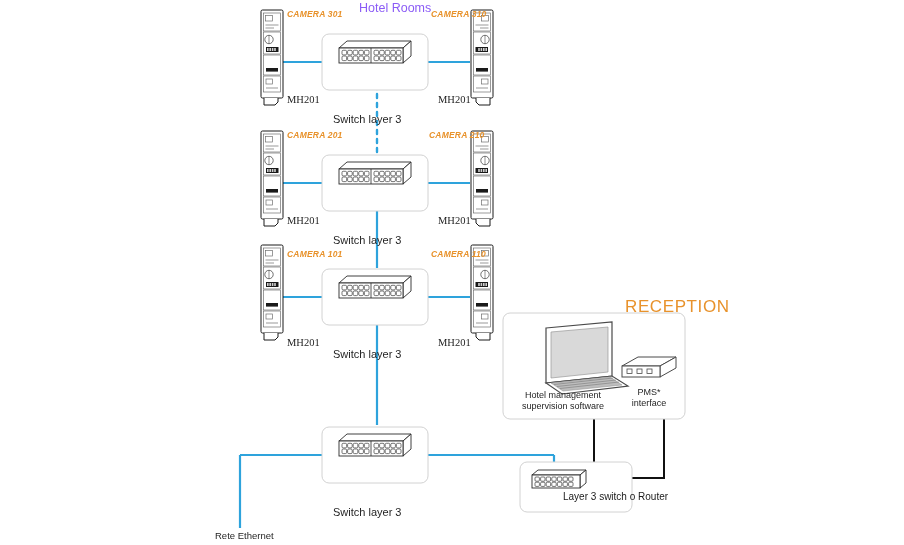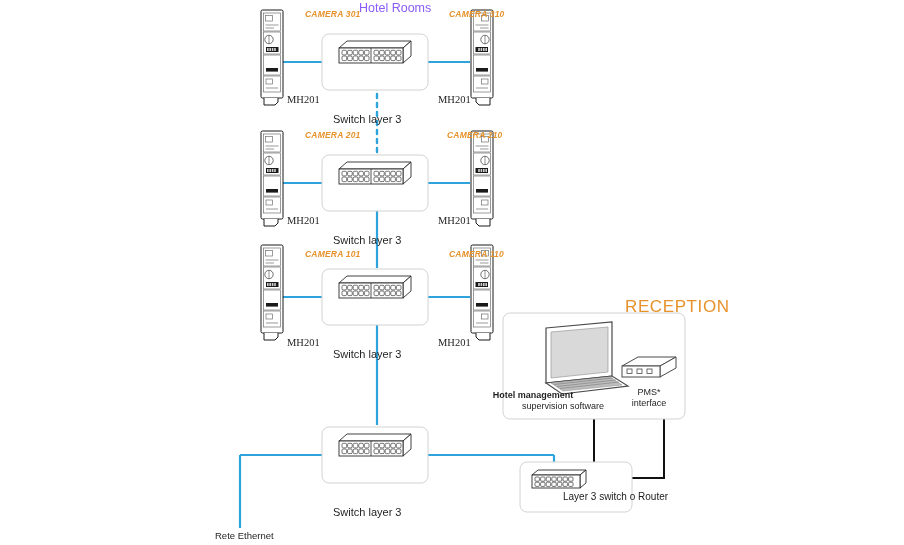--- a/index.html
+++ b/index.html
@@ -2,21 +2,21 @@
 <html><head>
 <meta charset="utf-8">
 <style>
   html,body{margin:0;padding:0;background:#ffffff;}
   body{width:904px;height:545px;position:relative;overflow:hidden;
        font-family:"Liberation Sans","DejaVu Sans",sans-serif;color:#1a1a1a;}
   .stage{position:absolute;left:0;top:0;width:904px;height:545px;}
   svg.layer{position:absolute;left:0;top:0;width:904px;height:545px;}
   .lbl{position:absolute;white-space:nowrap;}
   .title{font-size:12.5px;color:#8b5cf6;}
-  .cam{font-size:8.5px;font-style:italic;font-weight:bold;color:#E8922B;letter-spacing:.2px;margin-left:18px;}
+  .cam{font-size:8.5px;font-style:italic;font-weight:bold;color:#E8922B;letter-spacing:.2px;}
   .mh{font-size:10.5px;color:#1f1f1f;font-family:Liberation Serif, serif;}
   .sw{font-size:11px;color:#1f1f1f;margin-top:48px;}
   .recep{font-size:17px;font-weight:normal;color:#E8922B;letter-spacing:.6px;}
   .cap{font-size:9px;color:#1f1f1f;text-align:center;line-height:11px;}
   .rete{font-size:9.5px;color:#1f1f1f;}
 </style>
 </head>
 <body>
 
 <div class="stage">
@@ -201,20 +201,20 @@
   <div class="lbl cam" style="left:431px;top:249px;">CAMERA 110</div>
   <div class="lbl mh" style="left:287px;top:337px;">MH201</div>
   <div class="lbl mh" style="left:438px;top:337px;">MH201</div>
   <div class="lbl sw" style="left:333px;top:300px;">Switch layer 3</div>
 
   <div class="lbl sw" style="left:333px;top:458px;">Switch layer 3</div>
 
   <div class="lbl" style="left:531px;top:491px;font-size:10px;padding-left:32px;">Layer 3 switch o Router</div>
 
   <div class="lbl recep" style="left:625px;top:297px;">RECEPTION</div>
-  <div class="lbl cap" style="left:480px;top:390px;width:106px;font-weight:bold;">Hotel management</div>
+  <div class="lbl cap" style="left:510px;top:390px;width:106px;">Hotel management</div>
   <div class="lbl cap" style="left:510px;top:401px;width:106px;">supervision software</div>
   <div class="lbl cap" style="left:618px;top:387px;width:62px;">PMS*</div>
   <div class="lbl cap" style="left:618px;top:398px;width:62px;">interface</div>
 
   <div class="lbl rete" style="left:215px;top:530px;">Rete Ethernet</div>
 
 </div>
 
 </body></html>

